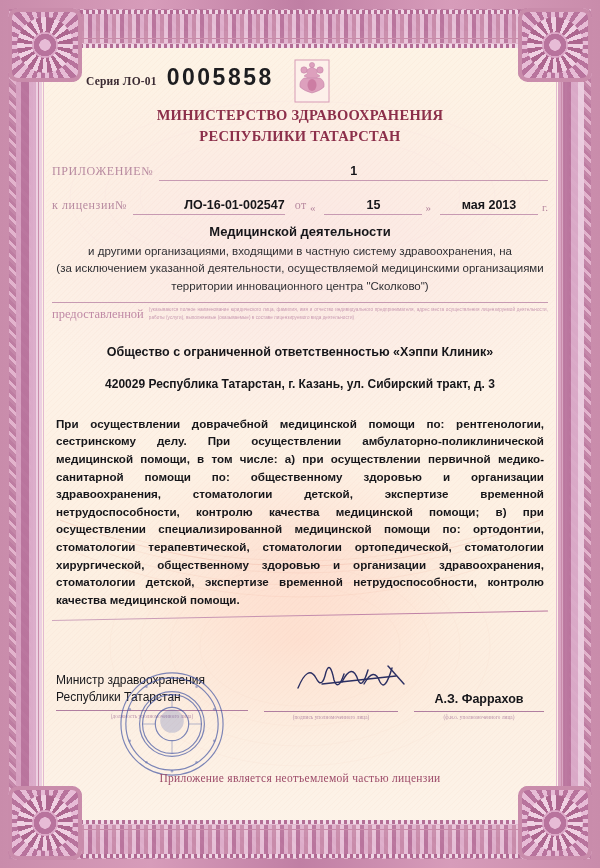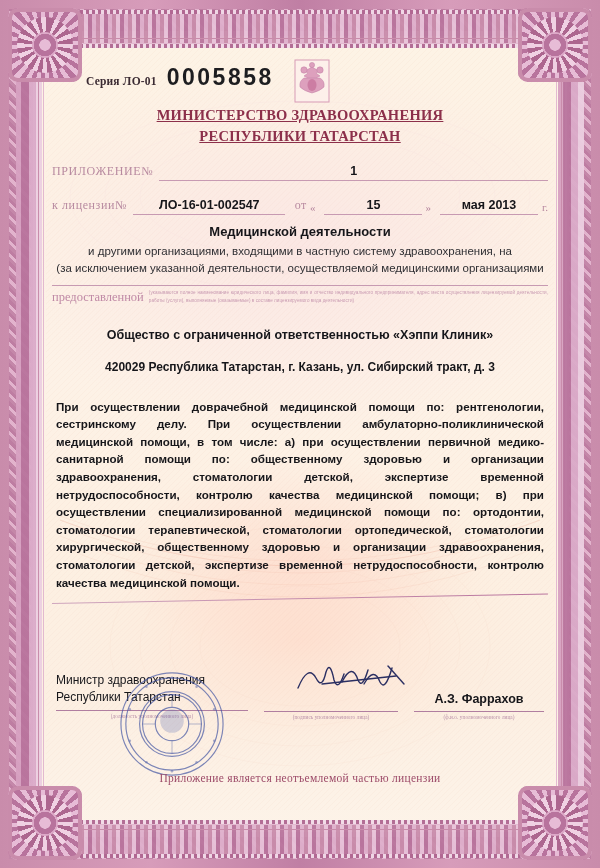--- a/index.html
+++ b/index.html
@@ -131,41 +131,41 @@
   }
 
   .emblem{
     position:absolute;right:215px;top:6px;width:42px;height:48px;
   }
 
   .ministry{
     text-align:center;margin-top:14px;
     font-family:"Liberation Serif", serif;
     font-weight:700;font-size:14.5px;line-height:1.45;
-    color:#8c2f4a;letter-spacing:.3px;text-decoration:underline;
+    color:#8c2f4a;letter-spacing:.3px;
   }
 
   .field-row{
     display:flex;align-items:flex-end;
     margin-top:14px;font-family:"Liberation Serif", serif;
   }
   .field-caption{
     font-size:12px;color:#b88aa0;letter-spacing:.6px;white-space:nowrap;
     padding-bottom:2px;
   }
   .field-line{
     flex:1;border-bottom:1px solid #c79ab2;position:relative;height:19px;
     margin-left:6px;
   }
   .field-val{
     position:absolute;bottom:2px;left:0;right:0;text-align:center;
     font-family:"Liberation Sans", sans-serif;
     font-weight:700;font-size:12.5px;color:#16161a;
   }
-  .field-val.left{text-align:left;padding-left:26px;}
+  .field-val.left{text-align:right;padding-left:26px;}
 
   .date-group{display:flex;align-items:flex-end;margin-left:10px;}
   .date-quote{font-size:11px;color:#b88aa0;padding:0 3px 2px;}
   .date-day{width:46px;}
   .date-rest{width:150px;}
   .date-suffix{font-size:11px;color:#b88aa0;padding:0 0 2px 4px;}
 
   .activity-title{
     text-align:center;margin-top:9px;
     font-weight:700;font-size:13px;color:#16161a;
@@ -338,20 +338,21 @@
           <span class="field-val">мая 2013</span>
         </span>
         <span class="date-suffix">г.</span>
       </span>
     </div>
 
     <div class="activity-title">Медицинской деятельности</div>
     <div class="activity-note">
       <div>и другими организациями, входящими в частную систему здравоохранения, на</div>
       <div>(за исключением указанной деятельности, осуществляемой медицинскими организациями</div>
+      <div>территории инновационного центра "Сколково")</div>
     </div>
     <hr class="rule">
 
     <div class="granted">
       <span class="granted-word">предоставленной</span>
       <span class="granted-legend">(указываются полное наименование юридического лица, фамилия, имя и отчество индивидуального предпринимателя, адрес места осуществления лицензируемой деятельности, работы (услуги), выполняемые (оказываемые) в составе лицензируемого вида деятельности)</span>
     </div>
 
     <div class="org-name">Общество с ограниченной ответственностью «Хэппи Клиник»</div>
     <div class="org-addr">420029 Республика Татарстан, г. Казань, ул. Сибирский тракт, д. 3</div>

